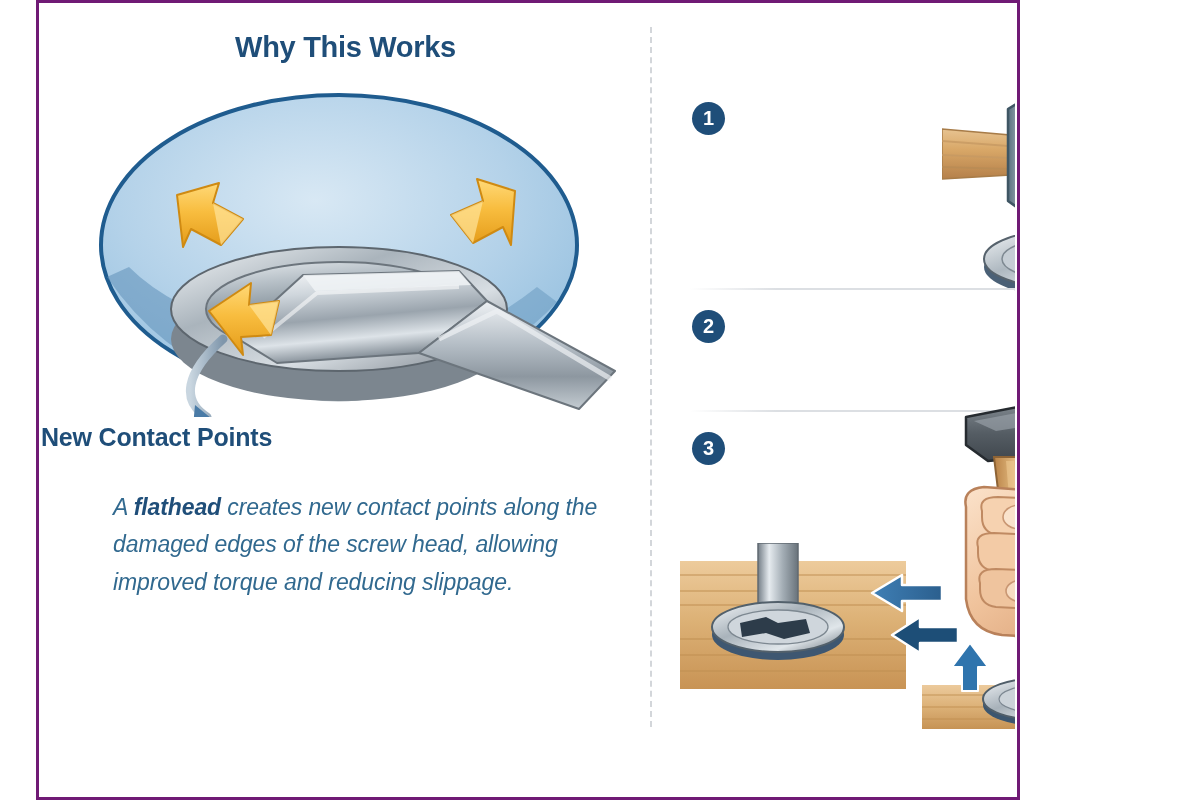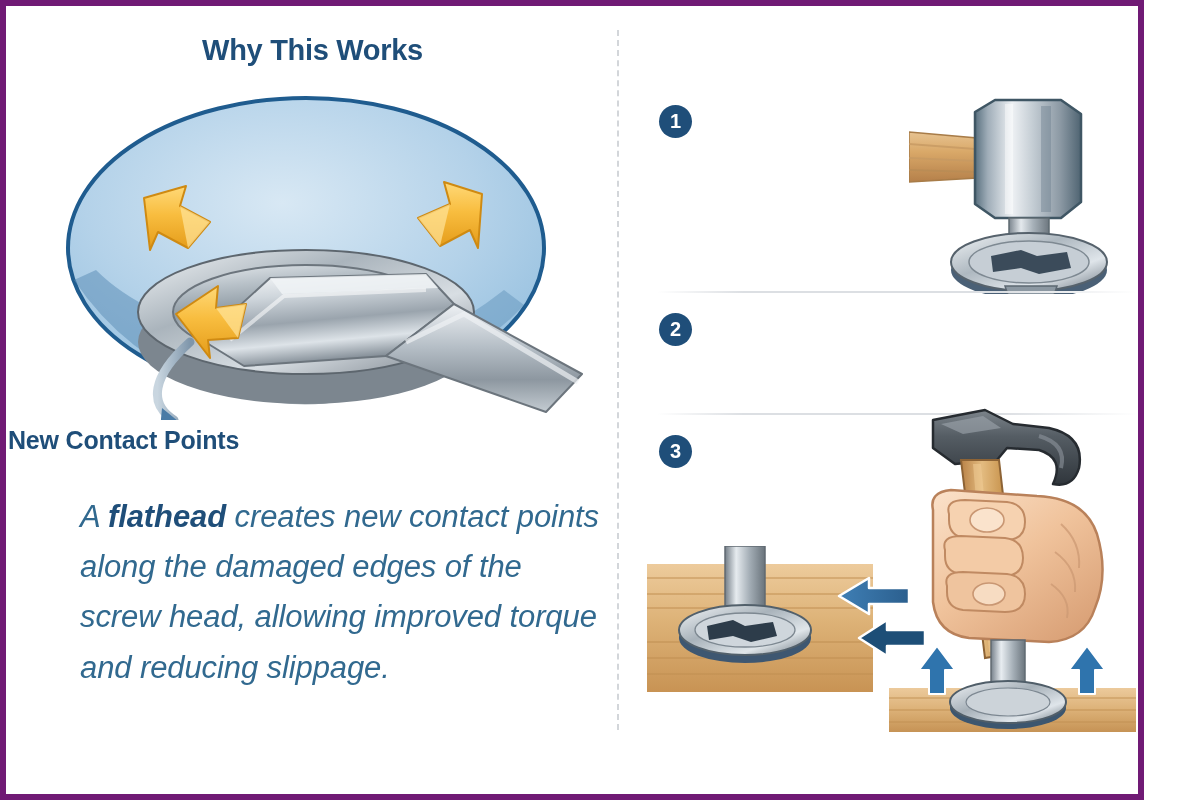--- a/index.html
+++ b/index.html
@@ -8,25 +8,26 @@
     background: #ffffff;
   }
   body {
     width: 1200px;
     height: 800px;
     font-family: "Liberation Sans", sans-serif;
     overflow: hidden;
   }
   #infographic {
     position: relative;
-    width: 1144px;
+    width: 984px;
     height: 800px;
     box-sizing: border-box;
-    border: 6px solid #701a75;
+    border: 3px solid #701a75;
     background: #ffffff;
+    margin-left: 36px;
   }
   .inner {
     position: relative;
     width: 100%;
     height: 100%;
     box-sizing: border-box;
     border: 2px solid #ffffff;
     background: #ffffff;
     overflow: hidden;
   }
@@ -86,21 +87,21 @@
     font-weight: bold;
     color: #1f4e79;
     letter-spacing: -0.2px;
   }
 
   .body-copy {
     position: absolute;
     left: 72px;
     top: 484px;
     width: 528px;
-    font-size: 31px;
+    font-size: 23px;
     line-height: 1.62;
     font-style: italic;
     color: #31698f;
     letter-spacing: -0.1px;
   }
   .body-copy b {
     color: #1f4e79;
     font-weight: bold;
   }
 

